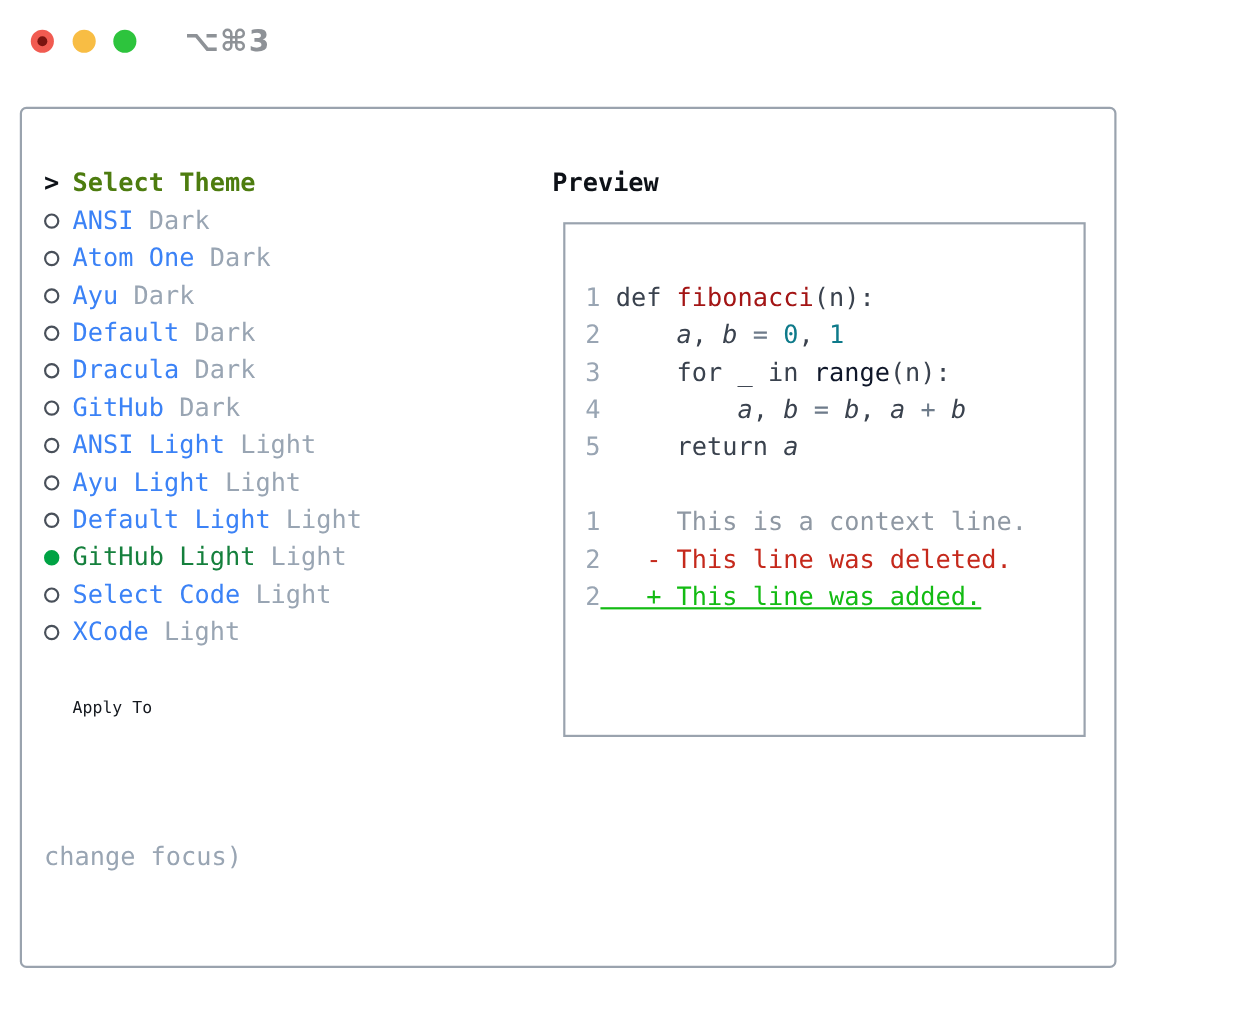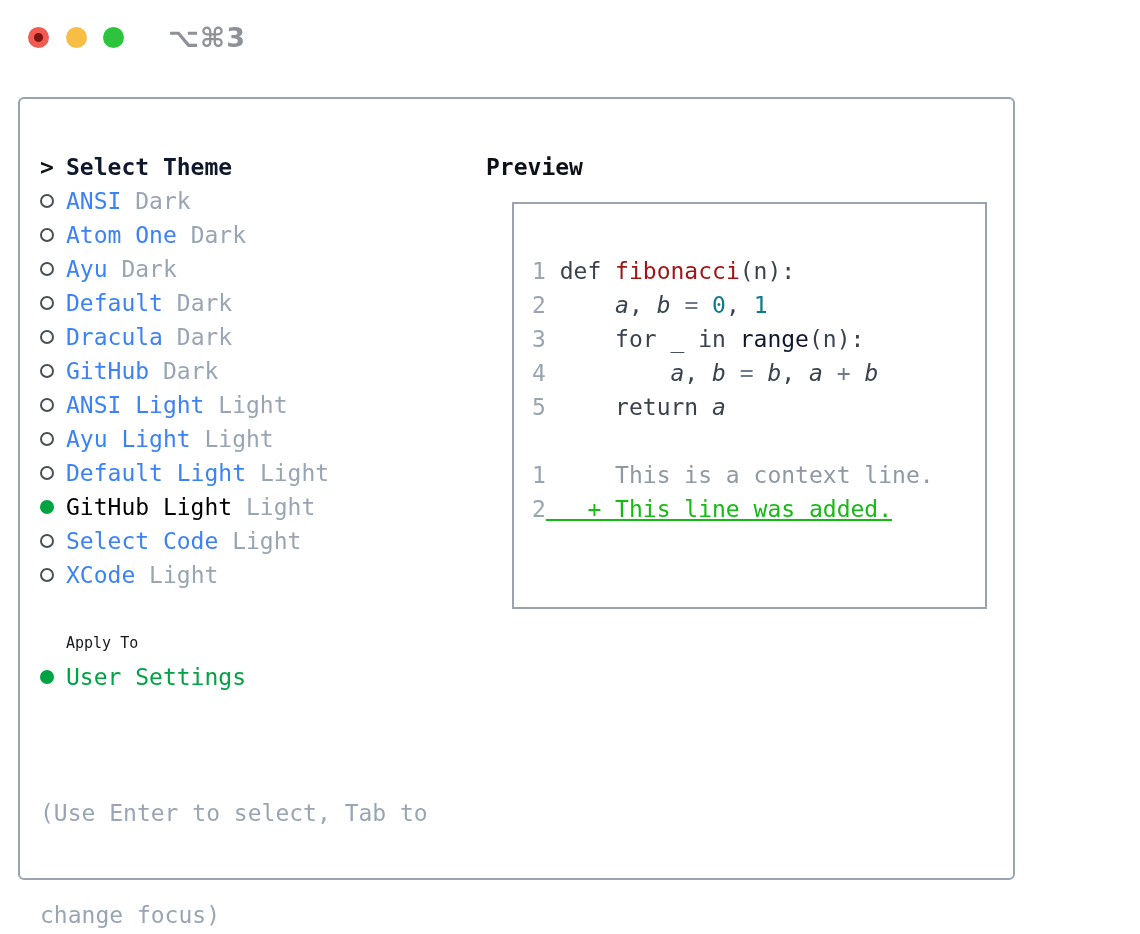--- a/index.html
+++ b/index.html
@@ -33,37 +33,37 @@
   
   .left-col { position:absolute; left:20px; top:51px; }
   .row { display:flex; align-items:center; height:34px; font-size:23px; white-space:pre; cursor:default; }
   .bullet-cell { width:26px; display:flex; align-items:center; }
   .radio {
     width:14px; height:14px; border-radius:50%;
     border:2px solid #49505a; background:transparent;
   }
   .radio.sel { background:#00a344; border-color:#00a344; }
   .prompt { font-weight:bold; color:#0d1117; font-size:23px; }
-  .list-title { font-weight:bold; color:#0f172a; }
+  .list-title { font-weight:bold; color:#4d7c0f; }
   .theme-name { color:#3b82f6; }
-  .theme-name.sel { color:#000000;text-align:center; }
+  .theme-name.sel { color:#15803d;text-align:center; }
   .variant { color:#99a5b3; }
   .spacer-row { height:34px; }
   .apply-title { height:34px; line-height:34px; font-size:15px; color:#14181e; padding-left:26px; }
   .apply-name { color:#3a424e; }
   .apply-name.sel { color:#00a344; }
   .hint { font-size:23px; line-height:34px; color:#99a5b3; white-space:pre; }
 
   
   .preview-title {
-    position:absolute; left:466px; top:51px; height:34px; line-height:34px;
+    position:absolute; left:482px; top:51px; height:34px; line-height:34px;
     font-size:23px; font-weight:bold; color:#0d1117;
   }
   .code-box {
-    position:absolute; left:492px; top:103px; width:475px; height:407px;
+    position:absolute; left:492px; top:103px; width:475px; height:468px;
     border:2px solid #9aa3ae; background:#ffffff;
     padding:50px 0 0 18px; overflow:hidden;
   }
   .code-line { height:34px; line-height:34px; font-size:23px; white-space:pre; }
   .lineno { color:#99a5b3; }
   .tok-plain   { color:#3a424e; }
   .tok-var     { color:#3a424e; font-style:italic; }
   .tok-func    { color:#a31515; }
   .tok-num     { color:#0e7a8a; }
   .tok-builtin { color:#0f172a; }
@@ -154,41 +154,37 @@
     <span class="bullet-cell"><span class="radio"></span></span>
     <span class="theme-name">XCode </span><span class="variant">Light</span>
   </div>
 </div>
 
       <div class="spacer-row"></div>
 
       <div class="apply-title">Apply To</div>
 
       <div id="apply-list">
-  <div class="row">
-    <span class="bullet-cell"><span class="radio sel"></span></span>
-    <span class="apply-name sel">User Settings</span>
-  </div>
 
 </div>
 
       <div class="spacer-row"></div>
 
       <div class="hint">
-        <div>(Use Enter to select, Tab to</div>
         <div>change focus)</div>
       </div>
     </div>
 
     <div class="preview-title">Preview</div>
     <div class="code-box" id="code-box">
         <div class="code-line"><span class="lineno">1</span><span class="tok-plain"> def </span><span class="tok-func">fibonacci</span><span class="tok-plain">(n):</span></div>
         <div class="code-line"><span class="lineno">2</span><span class="tok-plain">     </span><span class="tok-var">a</span><span class="tok-plain">, </span><span class="tok-var">b</span><span class="tok-plain"> </span><span class="tok-op">=</span><span class="tok-plain"> </span><span class="tok-num">0</span><span class="tok-plain">, </span><span class="tok-num">1</span></div>
         <div class="code-line"><span class="lineno">3</span><span class="tok-plain">     for _ in </span><span class="tok-builtin">range</span><span class="tok-plain">(n):</span></div>
         <div class="code-line"><span class="lineno">4</span><span class="tok-plain">         </span><span class="tok-var">a</span><span class="tok-plain">, </span><span class="tok-var">b</span><span class="tok-plain"> </span><span class="tok-op">=</span><span class="tok-plain"> </span><span class="tok-var">b</span><span class="tok-plain">, </span><span class="tok-var">a</span><span class="tok-plain"> </span><span class="tok-op">+</span><span class="tok-plain"> </span><span class="tok-var">b</span></div>
         <div class="code-line"><span class="lineno">5</span><span class="tok-plain">     return </span><span class="tok-var">a</span></div>
         <div class="code-line"><span class="lineno"></span></div>
         <div class="code-line"><span class="lineno">1</span><span class="tok-context">     This is a context line.</span></div>
+        <div class="code-line"><span class="lineno">2</span><span class="tok-deleted">   - This line was deleted.</span></div>
         <div class="code-line"><span class="lineno">2</span><span class="tok-added">   + This line was added.</span></div>
       </div>
 
   </div>
 </div>
 
 </body></html>

